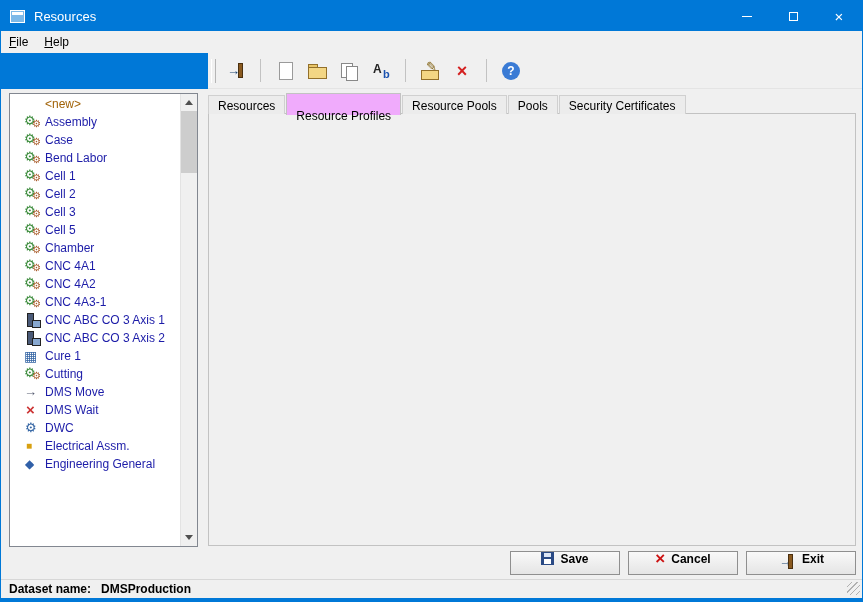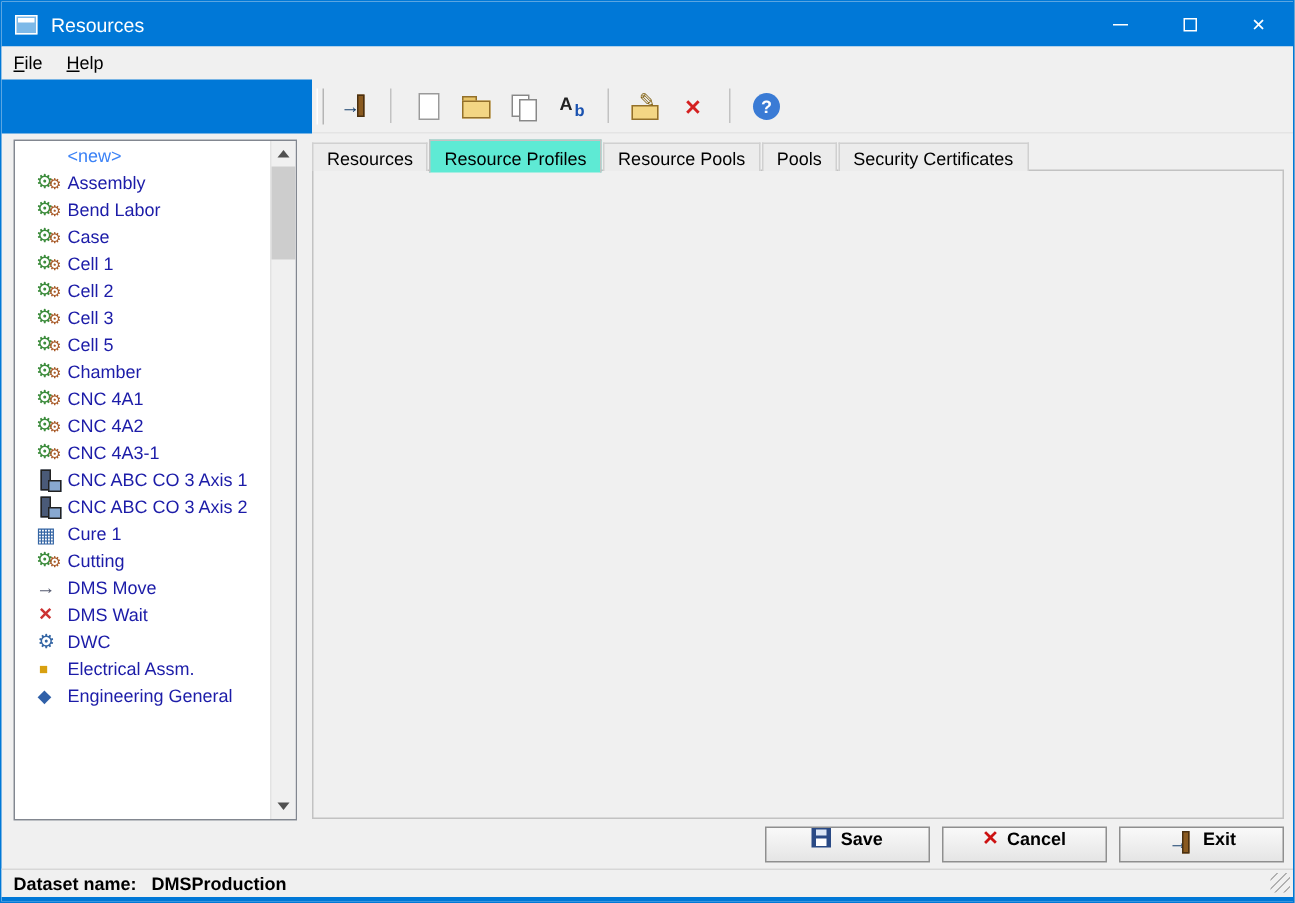--- a/index.html
+++ b/index.html
@@ -41,21 +41,21 @@
 .pencil{position:absolute;left:6px;top:-2px;font-size:13px;color:#806010}
 .ic-del{color:#d42020;font-weight:bold;font-size:18px;line-height:20px;text-align:center;width:20px;height:20px}
 .ic-help{width:18px;height:18px;border-radius:50%;background:#3a7bd5;color:#fff;font-weight:bold;font-size:12px;display:flex;align-items:center;justify-content:center}
 
 
 #tree{position:absolute;left:8px;top:92px;width:189px;height:454px;background:#fff;border:1px solid #828790}
 #tree-items{position:absolute;left:0;top:1px;right:17px;bottom:1px;overflow:hidden}
 .titem{display:flex;align-items:center;height:18px;padding-left:14px;white-space:nowrap}
 .ticon{width:17px;height:16px;display:inline-block;position:relative;flex:none}
 .tlabel{color:#1c1ca8;padding:1px 3px;border:1px solid transparent}
-.tlabel.plain{color:#3b82f6}
+.tlabel.plain{color:#a16207}
 .titem.sel .tlabel{background:#cce8ff;border:1px solid #90c8f6;color:#000}
 .ic-machine::before{content:"⚙";position:absolute;left:0;top:-1px;font-size:13px;line-height:16px;color:#3c8c3c}
 .ic-machine::after{content:"⚙";position:absolute;left:8px;top:3px;font-size:10px;line-height:13px;color:#a85a28}
 .ic-mill::before{content:"";position:absolute;left:3px;top:1px;width:5px;height:12px;background:#4a5a78;border:1px solid #222}
 .ic-mill::after{content:"";position:absolute;left:8px;top:8px;width:7px;height:6px;background:#88a8d0;border:1px solid #222}
 .ic-bluegrid::before{content:"▦";font-size:14px;color:#3465a4;line-height:16px}
 .ic-move::before{content:"→";font-weight:bold;color:#555a70;font-size:13px;line-height:16px}
 .ic-wait::before{content:"×";color:#c33;font-weight:bold;font-size:15px;line-height:15px;margin-left:2px}
 .ic-dtx::before{content:"×";color:#7a2a2a;font-weight:bold;font-size:15px;line-height:15px;margin-left:2px}
 .ic-bluegear::before{content:"⚙";color:#3465a4;font-size:13px;line-height:16px;margin-left:1px}
@@ -64,21 +64,21 @@
 #tree-scroll{position:absolute;right:0;top:0;width:17px;height:100%;background:#f0f0f0;border-left:1px solid #e3e3e3}
 .sb-btn{position:absolute;left:0;width:16px;height:17px;display:flex;align-items:center;justify-content:center}
 .sb-up{top:0}.sb-down{bottom:0}
 .sb-tri-up{width:0;height:0;border-left:4px solid transparent;border-right:4px solid transparent;border-bottom:5px solid #505050}
 .sb-tri-down{width:0;height:0;border-left:4px solid transparent;border-right:4px solid transparent;border-top:5px solid #505050}
 .sb-thumb{position:absolute;left:0;top:17px;width:16px;height:62px;background:#cdcdcd}
 
 
 #tabstrip{position:absolute;left:207px;top:91px;height:22px;display:flex;align-items:flex-end;z-index:3}
 .tab{height:19px;padding:3px 9px 0;background:#ececec;border:1px solid #d0d0d0;border-bottom:none;margin-right:1px;white-space:nowrap}
-.tab.active{height:22px;padding-top:5px;background:#5eead4;border-color:#c2c2c2;margin-bottom:-1px;z-index:4;position:relative}
+.tab.active{height:22px;padding-top:15px;background:#f0abfc;border-color:#c2c2c2;margin-bottom:-1px;z-index:4;position:relative}
 #tabpage{position:absolute;left:207px;top:112px;width:648px;height:433px;background:#f0f0f0;border:1px solid #c2c2c2;z-index:1}
 
 
 .btn{position:absolute;display:flex;align-items:flex-start;justify-content:center;gap:6px;background:linear-gradient(#f9f9f9,#e5e5e5);border:1px solid #8f8f8f}
 #add-btn{left:221px;top:116px;width:146px;height:23px}
 .plus{color:#1a9c1a;font-weight:bold;font-size:15px;line-height:14px}
 .lbl{position:absolute;white-space:nowrap}
 #cur-label{left:221px;top:144px}
 #profiles-list{position:absolute;left:221px;top:160px;width:146px;height:125px;background:#fff;border:1px solid #7a7a7a;padding-top:1px;overflow:hidden}
 .pitem{height:16px;line-height:16px;padding-left:4px;white-space:nowrap}
@@ -217,25 +217,25 @@
         <div class="titem">
           <span class="ticon ic-none"></span>
           <span class="tlabel plain">&lt;new&gt;</span>
         </div>
         <div class="titem">
           <span class="ticon ic-machine"></span>
           <span class="tlabel">Assembly</span>
         </div>
         <div class="titem">
           <span class="ticon ic-machine"></span>
+          <span class="tlabel">Case</span>
+        </div>
+        <div class="titem">
+          <span class="ticon ic-machine"></span>
           <span class="tlabel">Bend Labor</span>
-        </div>
-        <div class="titem">
-          <span class="ticon ic-machine"></span>
-          <span class="tlabel">Case</span>
         </div>
         <div class="titem">
           <span class="ticon ic-machine"></span>
           <span class="tlabel">Cell 1</span>
         </div>
         <div class="titem">
           <span class="ticon ic-machine"></span>
           <span class="tlabel">Cell 2</span>
         </div>
         <div class="titem">

